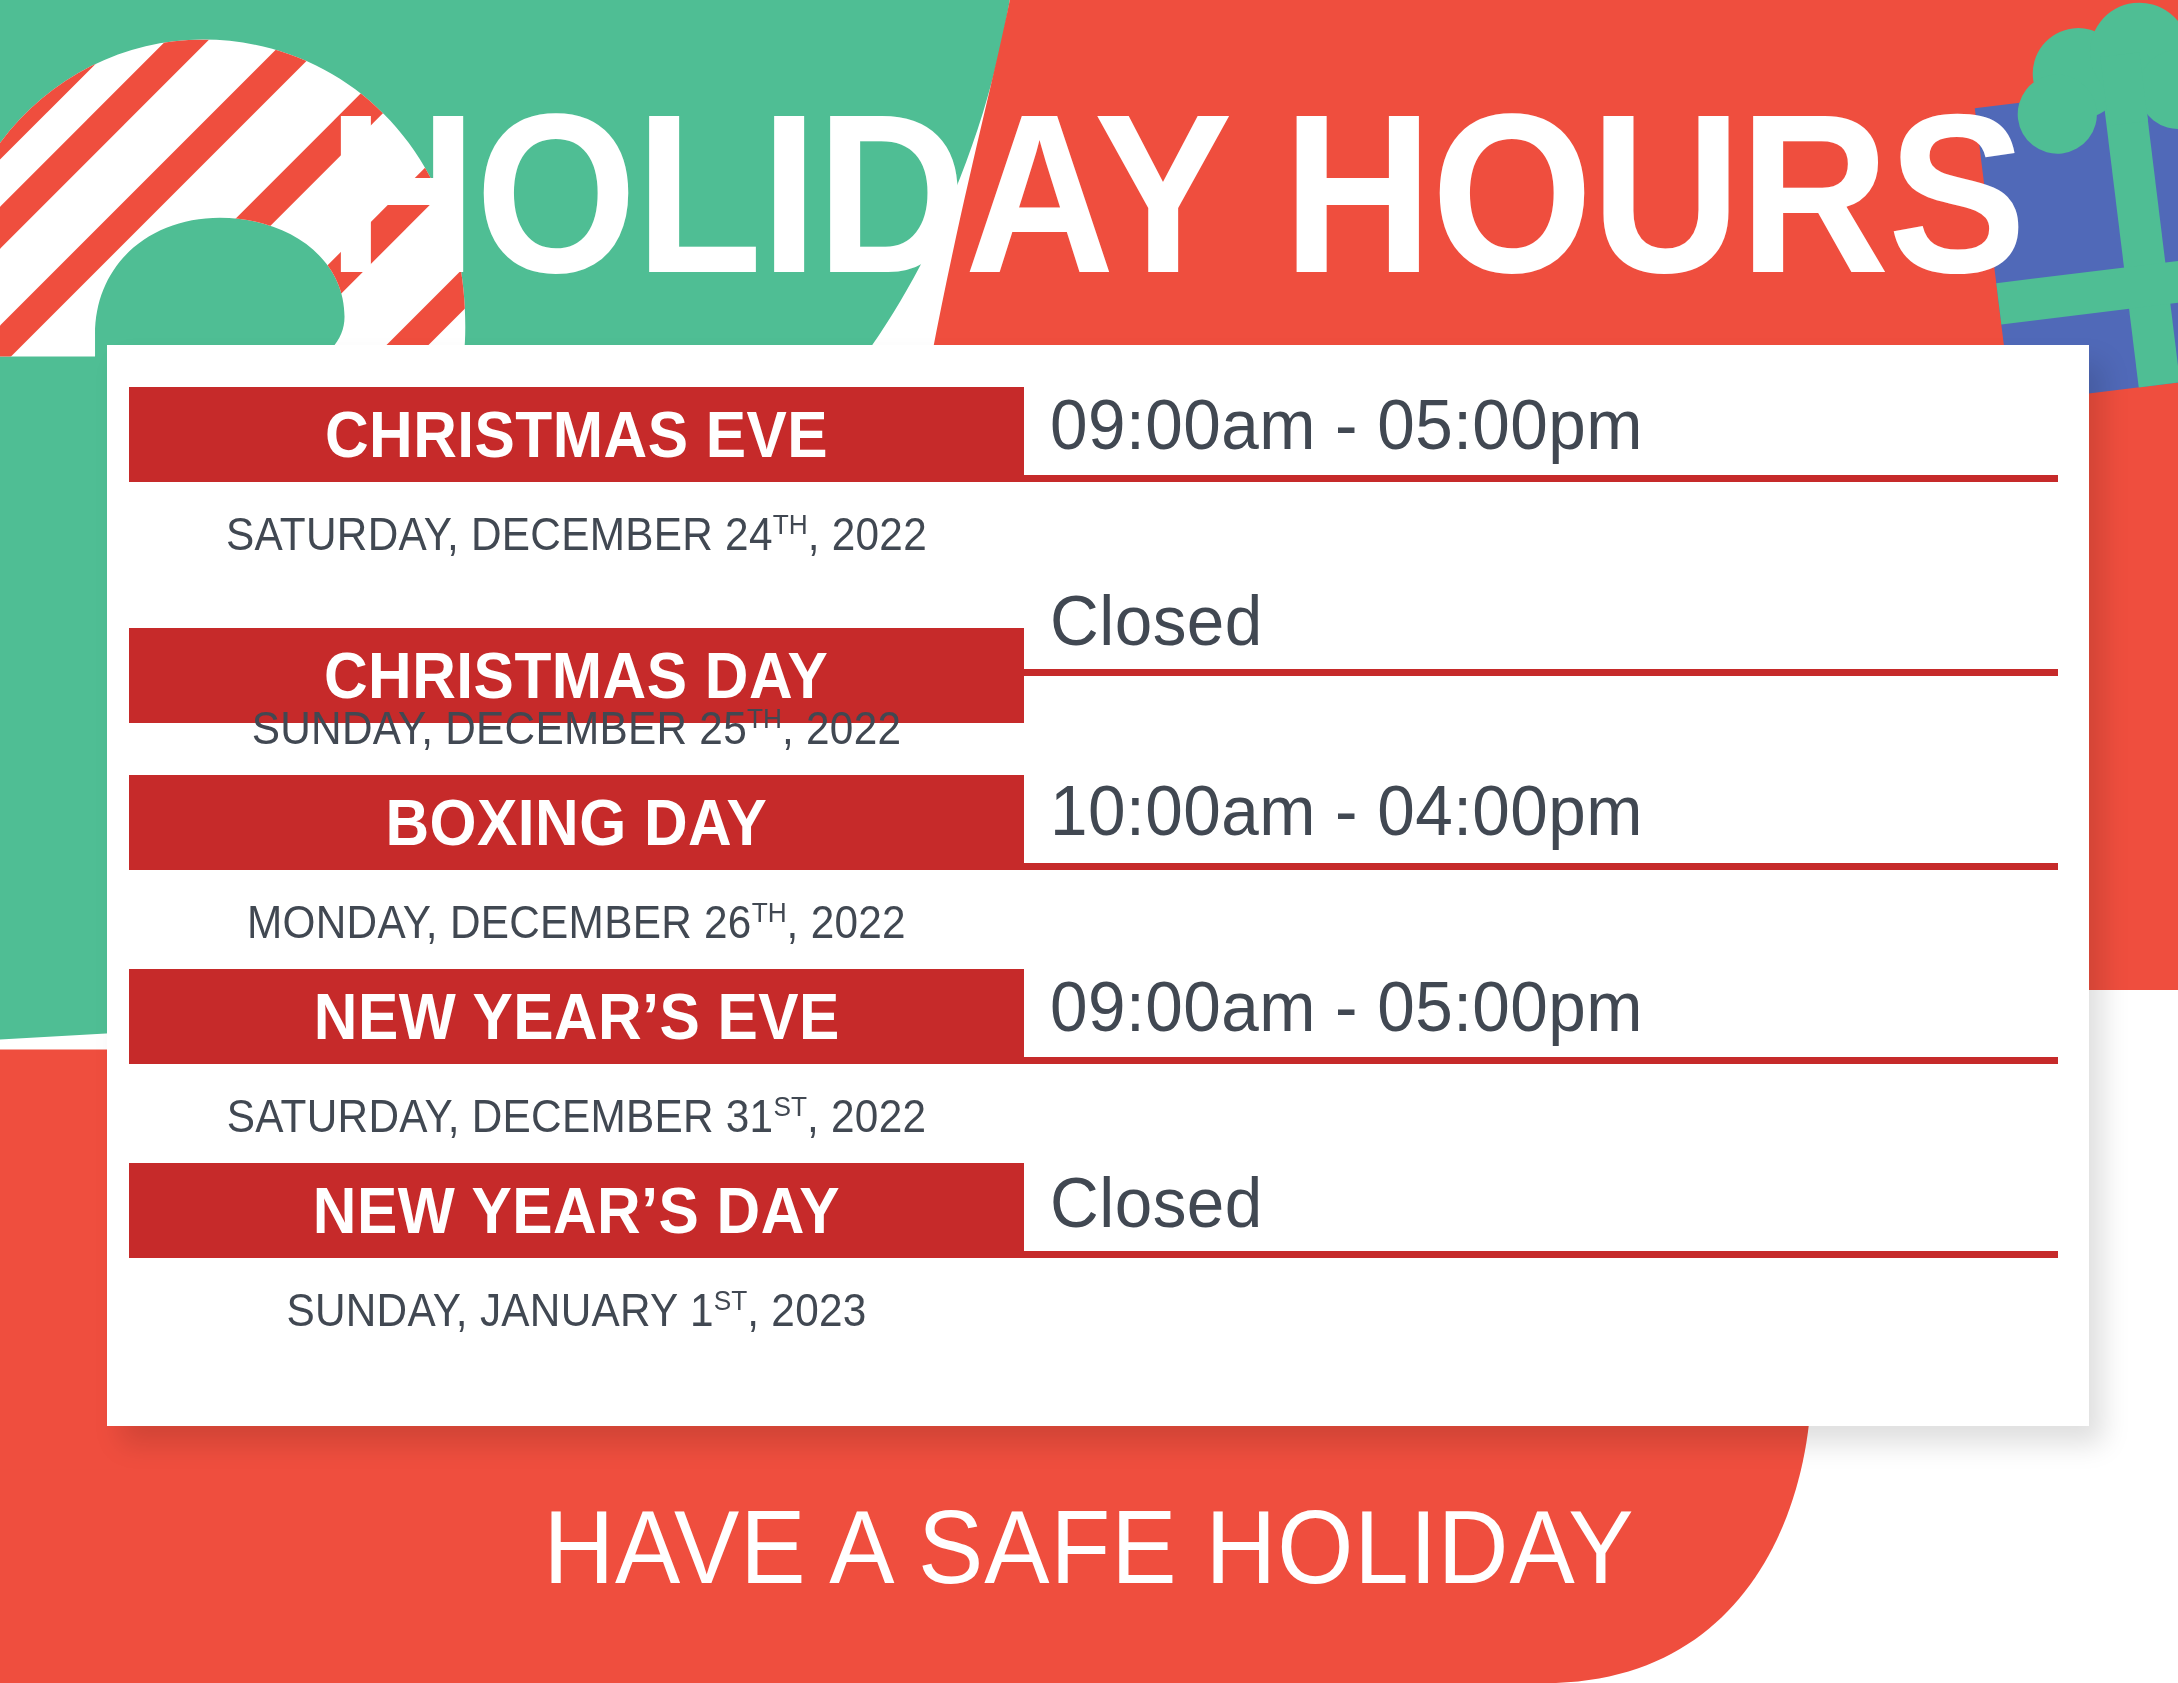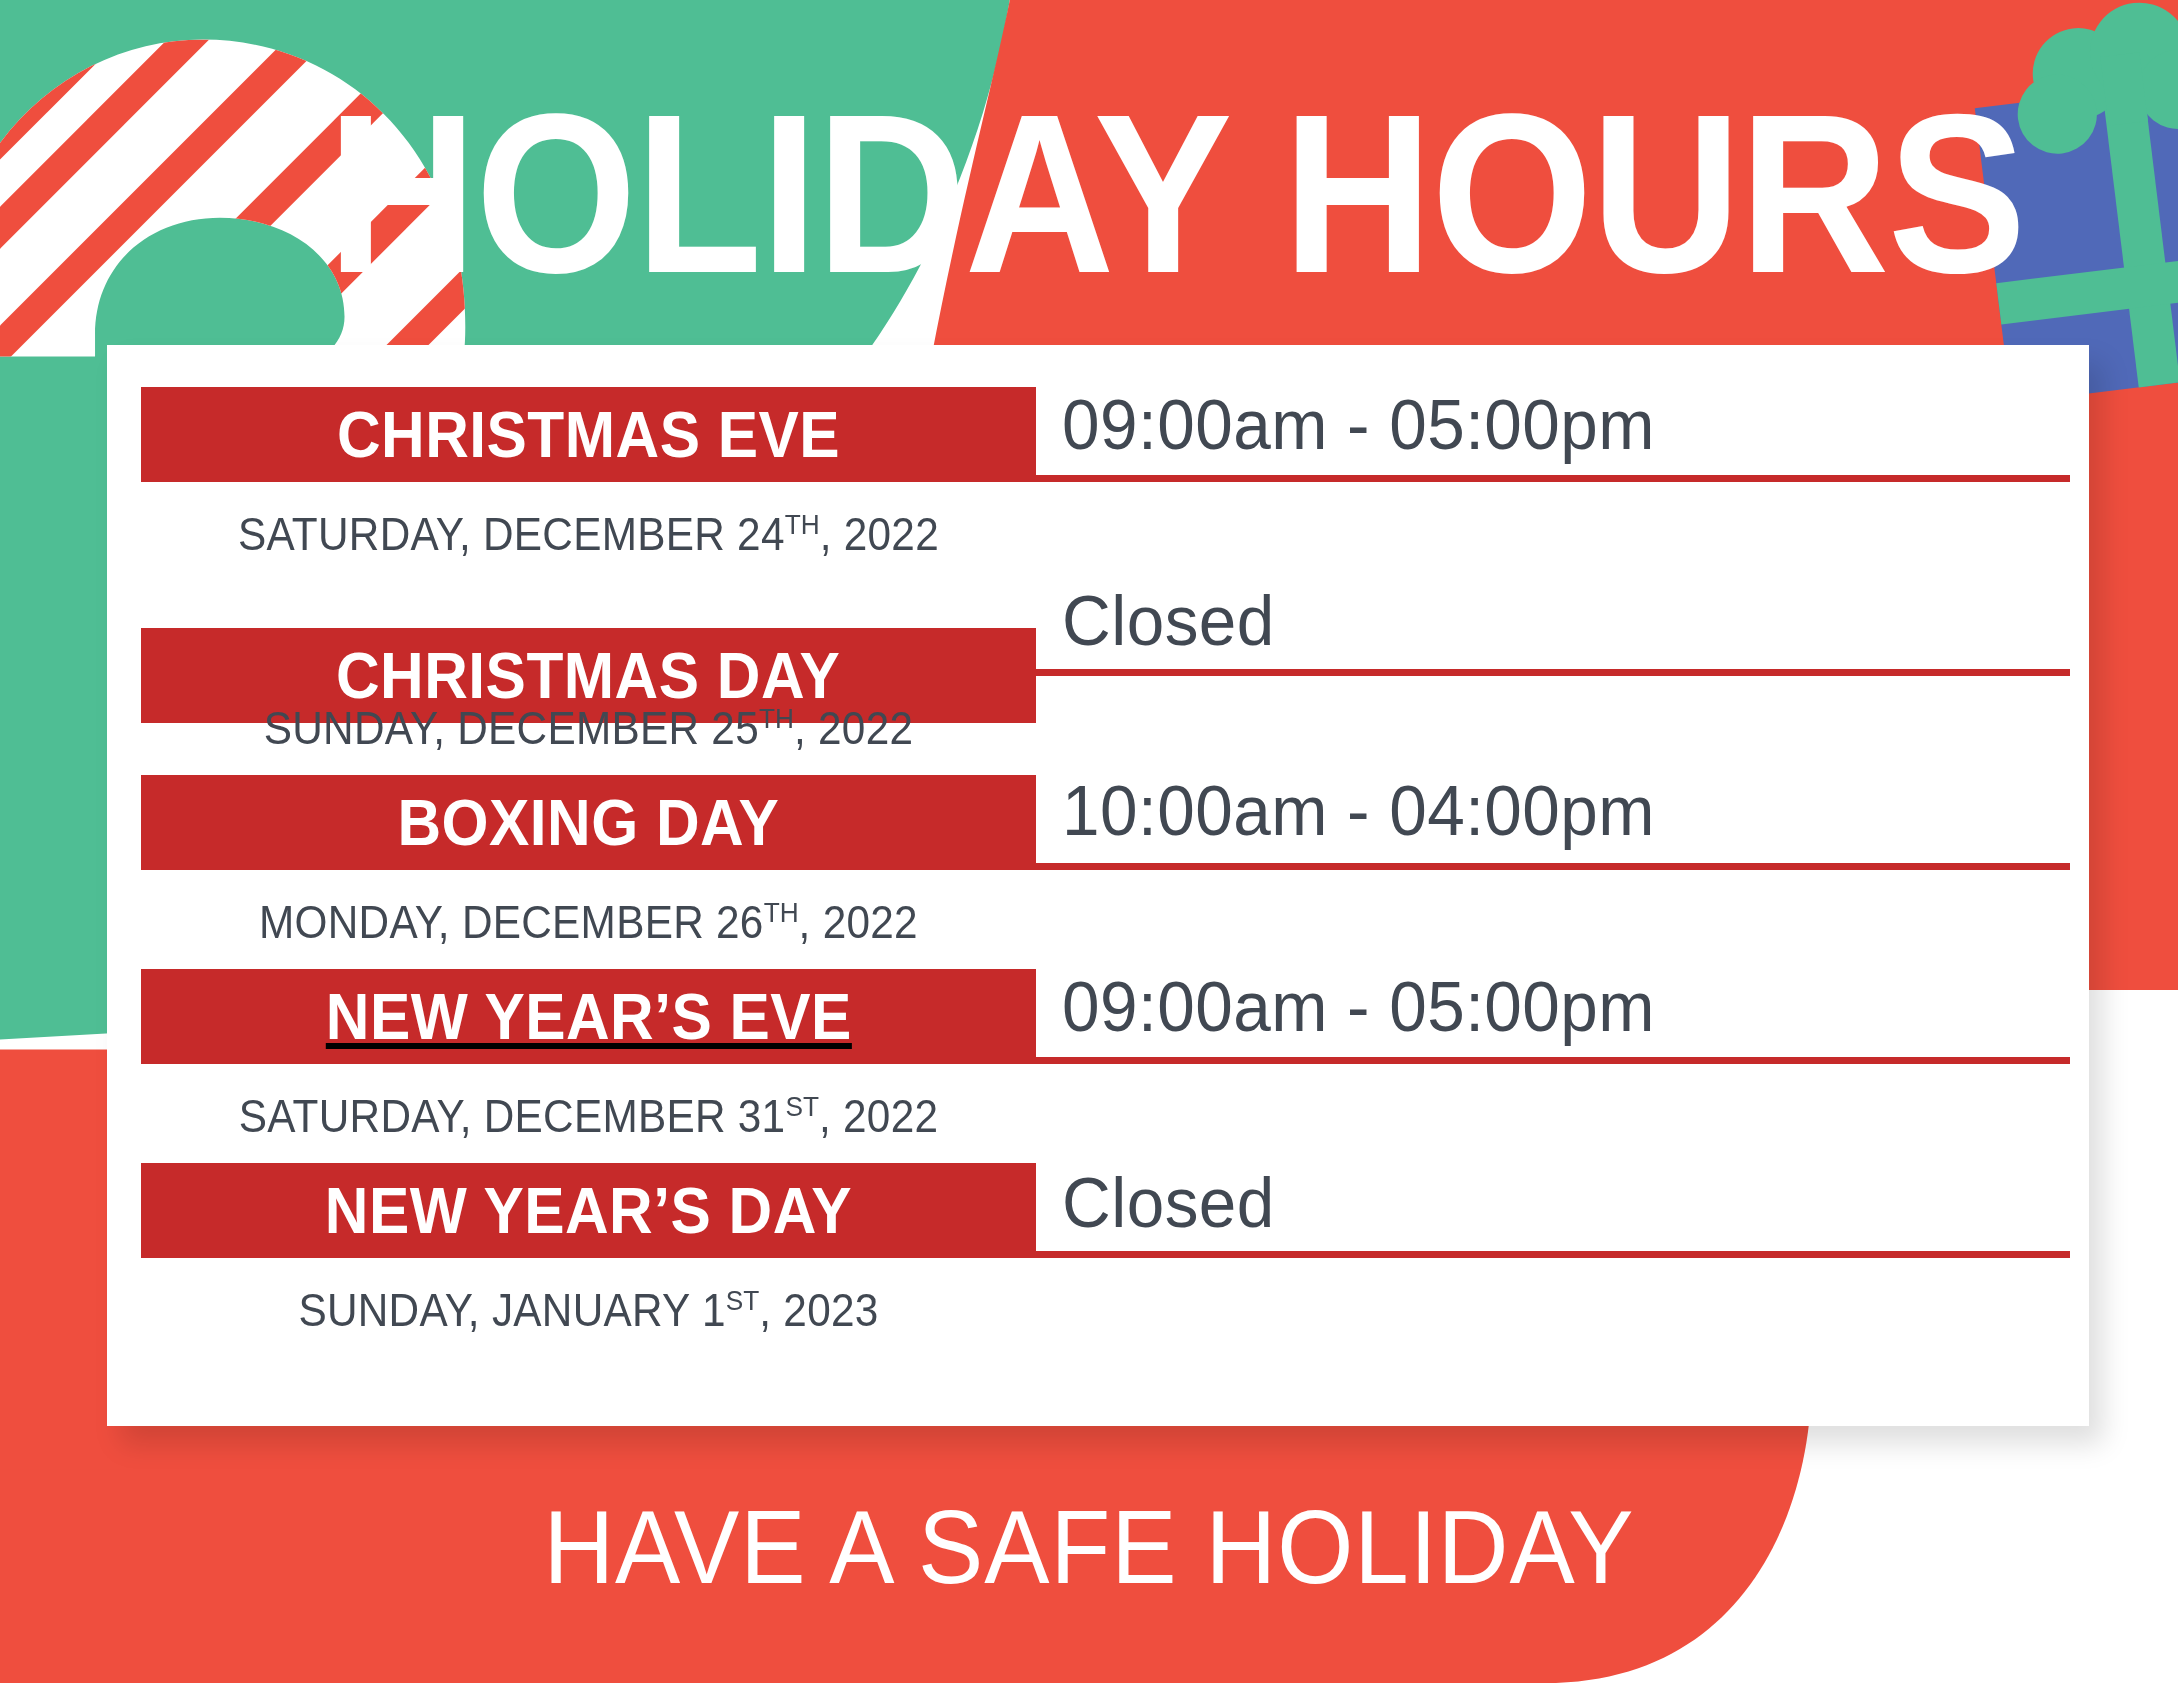--- a/index.html
+++ b/index.html
@@ -35,21 +35,21 @@
 
   
   .card{
     position:absolute;
     left:107px;top:345px;
     width:1982px;height:1081px;
     background:#ffffff;
     box-shadow:14px 18px 26px rgba(0,0,0,0.13);
   }
 
-  .rows{position:absolute;left:12px;top:0;width:100%;height:100%;}
+  .rows{position:absolute;left:0;top:0;width:100%;height:100%;}
 
   .row{position:absolute;left:0;width:100%;}
 
   
   .chip{
     position:absolute;
     left:22px;
     width:895px;
     height:95px;
     background:#C62A2A;
@@ -241,21 +241,21 @@
           <span class="chip-label">BOXING DAY</span>
         </div>
         <div class="rule" style="top:130px;"></div>
         <div class="date" style="top:154px;">
           <span>MONDAY, DECEMBER 26</span><sup>TH</sup><span>, 2022</span>
         </div>
         <div class="hours" style="top:40px;">10:00am - 04:00pm</div>
       </div>
 
       <div class="row" style="top:582px;">
-        <div class="chip" style="top:42px;text-decoration:underline;">
+        <div class="chip" style="top:42px;">
           <span class="chip-label">NEW YEAR’S EVE</span>
         </div>
         <div class="rule" style="top:130px;"></div>
         <div class="date" style="top:154px;">
           <span>SATURDAY, DECEMBER 31</span><sup>ST</sup><span>, 2022</span>
         </div>
         <div class="hours" style="top:42px;">09:00am - 05:00pm</div>
       </div>
 
       <div class="row" style="top:776px;">

